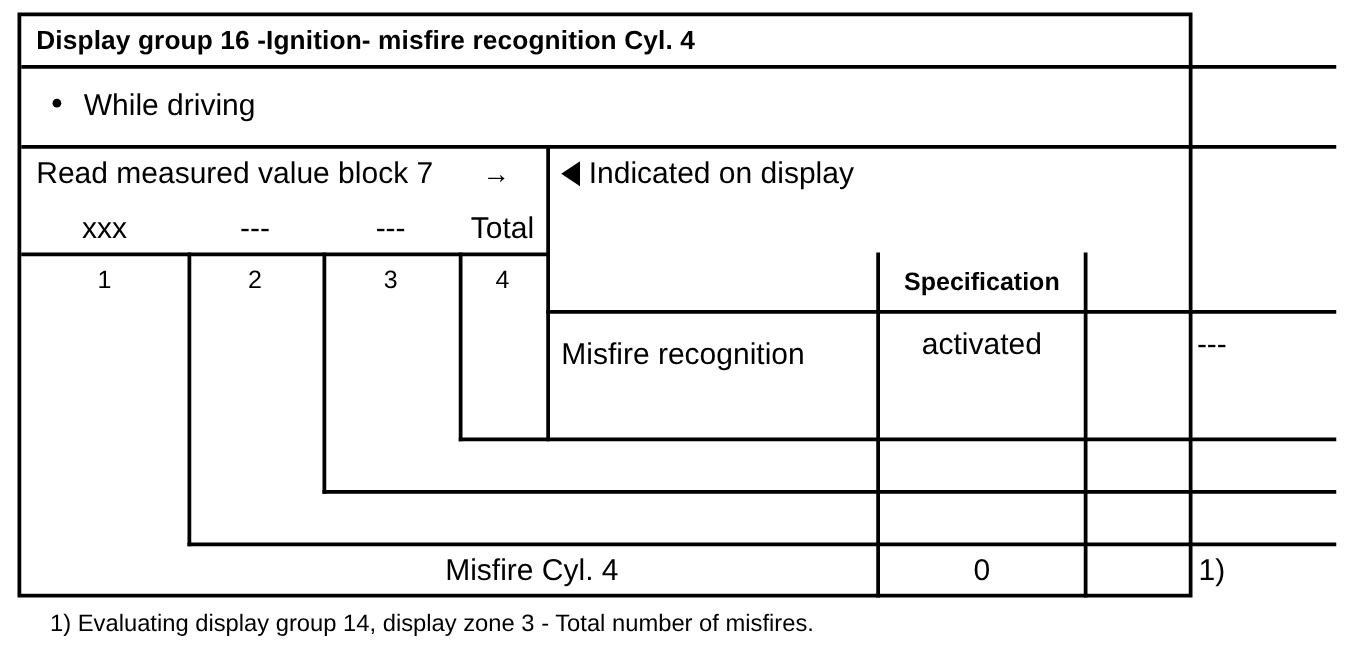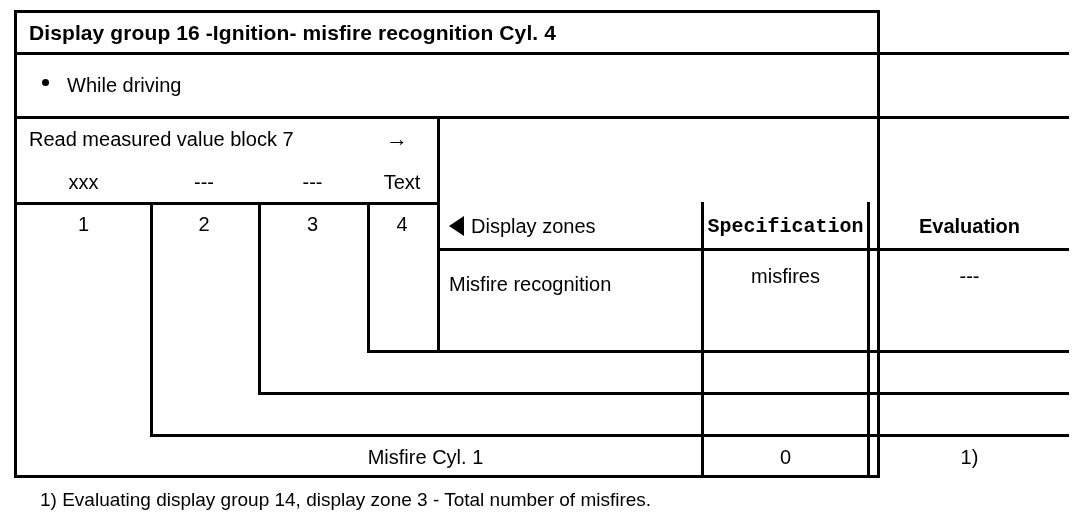--- a/index.html
+++ b/index.html
@@ -21,21 +21,21 @@
     width: 1088px;
     height: 532px;
     overflow: hidden;
   }
 
   
   .table-frame {
     position: absolute;
     left: 14px;
     top: 10px;
-    width: 866px;   
+    width: 940px;   
     height: 468px;   
     border: 3px solid #000;
     box-sizing: border-box;
     background: #fff;
   }
 
   
   .hline {
     position: absolute;
     background: #000;
@@ -57,21 +57,21 @@
   }
   .cell.center { justify-content: center; }
   .cell.left   { justify-content: flex-start; }
 
   .t-title {
     font-size: 21px;
     font-weight: bold;
     letter-spacing: .1px;
   }
   .t-body {
-    font-size: 20px;
+    font-size: 24px;
     font-weight: normal;
   }
   .t-bold {
     font-size: 20px;
     font-weight: bold;
   }
   .t-num {
     font-size: 20px;
     font-weight: normal;
   }
@@ -153,40 +153,39 @@
 
     <div class="bullet-dot" style="left:25px; top:66px;"></div>
     <div class="cell left t-body" style="left:50px; top:41px; width:500px; height:62px;">While driving</div>
 
     <div class="cell left t-body" style="left:12px; top:105px; width:330px; height:42px;">Read measured value block 7</div>
     <div class="cell center arrow-right" style="left:360px; top:105px; width:40px; height:42px;">→</div>
 
     <div class="cell center t-body" style="left:0px; top:150px; width:133px; height:39px;">xxx</div>
     <div class="cell center t-body" style="left:133px; top:150px; width:108px; height:39px;">---</div>
     <div class="cell center t-body" style="left:241px; top:150px; width:109px; height:39px;">---</div>
-    <div class="cell center t-body" style="left:350px; top:150px; width:70px; height:39px;">Text</div>
+    <div class="cell center t-body" style="left:350px; top:150px; width:70px; height:39px;">Total</div>
 
     <div class="cell center t-num" style="left:0px; top:192px; width:133px; height:39px;">1</div>
     <div class="cell center t-num" style="left:133px; top:192px; width:108px; height:39px;">2</div>
     <div class="cell center t-num" style="left:241px; top:192px; width:109px; height:39px;">3</div>
     <div class="cell center t-num" style="left:350px; top:192px; width:70px; height:39px;">4</div>
 
-    <div class="cell center t-body" style="left:133px; top:423px; width:551px; height:42px;">Misfire Cyl. 1</div>
+    <div class="cell center t-body" style="left:133px; top:423px; width:551px; height:42px;">Misfire Cyl. 4</div>
+
+    <div class="cell left t-body" style="left:432px; top:105px; width:400px; height:42px;">
+      <span class="tri-left"></span>
+      <span>Indicated on display</span>
+    </div>
 
 
-    <div class="cell left t-body" style="left:432px; top:192px; width:250px; height:42px;">
-      <span class="tri-left"></span>
-      <span>Display zones</span>
-    </div>
-
-    <div class="cell center t-bold" style="left:687px; top:192px; width:163px; height:42px;font-family:Liberation Mono, monospace;">Specification</div>
-    <div class="cell center t-bold" style="left:853px; top:192px; width:199px; height:42px;">Evaluation</div>
+    <div class="cell center t-bold" style="left:687px; top:192px; width:163px; height:42px;">Specification</div>
 
     <div class="cell left t-body" style="left:432px; top:248px; width:250px; height:46px;">Misfire recognition</div>
-    <div class="cell center t-body" style="left:687px; top:240px; width:163px; height:46px;">misfires</div>
+    <div class="cell center t-body" style="left:687px; top:240px; width:163px; height:46px;">activated</div>
     <div class="cell center t-body" style="left:853px; top:240px; width:199px; height:46px;">---</div>
 
     <div class="cell center t-body" style="left:687px; top:339px; width:163px; height:40px;"></div>
     <div class="cell center t-body" style="left:853px; top:339px; width:199px; height:40px;"></div>
 
     <div class="cell center t-body" style="left:687px; top:381px; width:163px; height:40px;"></div>
     <div class="cell center t-body" style="left:853px; top:381px; width:199px; height:40px;"></div>
 
     <div class="cell center t-body" style="left:687px; top:423px; width:163px; height:42px;">0</div>
     <div class="cell center t-body" style="left:853px; top:423px; width:199px; height:42px;">1)</div>

